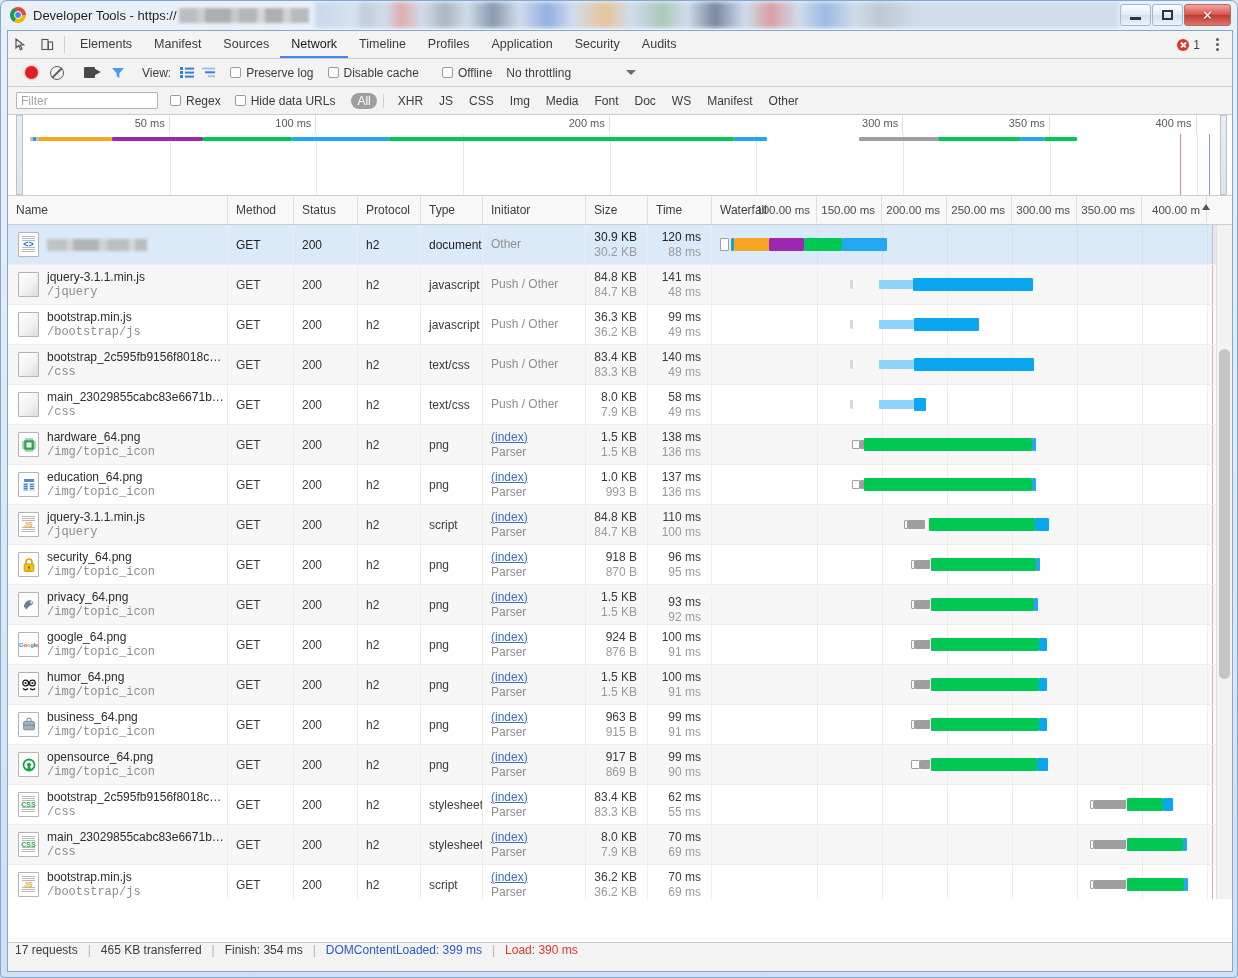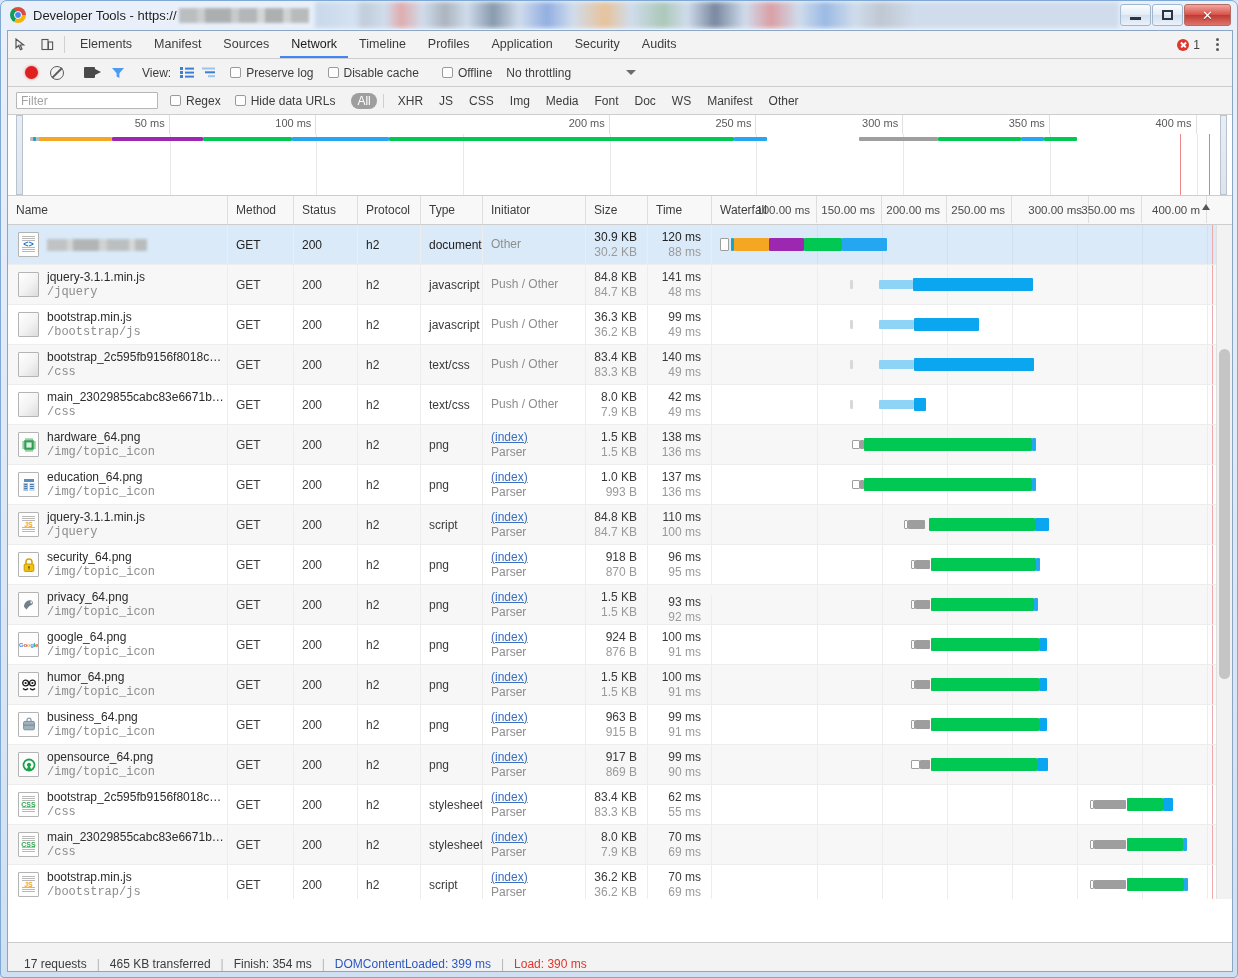--- a/index.html
+++ b/index.html
@@ -252,22 +252,22 @@
   .marker-line{position:absolute;top:0;bottom:0;width:1px;}
 
   
   #vscroll{
     position:absolute;right:0;top:0;bottom:0;width:15px;background:#f2f2f2;border-left:1px solid #e0e0e0;
   }
   #vscroll .thumb{position:absolute;left:2px;width:11px;background:#c5c5c5;border-radius:6px;}
 
   
   #statusbar{
-    height:28px;flex:0 0 auto;display:flex;align-items:flex-end;
-    background:#f3f3f3;border-top:1px solid #cdcdcd;padding-left:16px;
+    height:28px;flex:0 0 auto;display:flex;align-items:flex-start;
+    background:#f3f3f3;border-top:1px solid #cdcdcd;padding-left:7px;
     font-size:12px;color:#3c3c3c;gap:0;margin-top:43px;
   }
   #statusbar .sb-sep{color:#b5b5b5;margin:0 10px;}
   #statusbar .dcl{color:#2b57c4;}
   #statusbar .load{color:#e0352b;}
 </style>
 </head>
 <body>
 
 <div id="window">
@@ -426,23 +426,20 @@
       <div id="ov-ruler">
           <div class="ov-tick" style="left: 0px; width: 161.691px;">
             <span>50 ms</span>
           </div>
           <div class="ov-tick" style="left: 0px; width: 308.382px;">
             <span>100 ms</span>
           </div>
           <div class="ov-tick" style="left: 0px; width: 601.765px;">
             <span>200 ms</span>
           </div>
-          <div class="ov-tick" style="left: 0px; width: 748.456px;">
-            <span>250 ms</span>
-          </div>
           <div class="ov-tick" style="left: 0px; width: 895.147px;">
             <span>300 ms</span>
           </div>
           <div class="ov-tick" style="left: 0px; width: 1041.84px;">
             <span>350 ms</span>
           </div>
           <div class="ov-tick" style="left: 0px; width: 1188.53px;">
             <span>400 ms</span>
           </div>
         </div>
@@ -481,21 +478,21 @@
       <div class="th" style="width:103px">Initiator</div>
       <div class="th" style="width:62px">Size</div>
       <div class="th" style="width:64px">Time</div>
       <div class="th" style="flex:1 1 auto;position:relative;padding-left:8px;border-right:none">
         <span>Waterfall</span>
         <span id="wf-ticks">
             <div class="wf-tick" style="left: 0px; width: 105px;">100.00 ms</div>
             <div class="wf-tick" style="left: 0px; width: 170px;">150.00 ms</div>
             <div class="wf-tick" style="left: 0px; width: 235px;">200.00 ms</div>
             <div class="wf-tick" style="left: 0px; width: 300px;">250.00 ms</div>
-            <div class="wf-tick" style="left: 12px; width: 365px;">300.00 ms</div>
+            <div class="wf-tick" style="left: 0px; width: 365px;">300.00 ms</div>
             <div class="wf-tick" style="left: 0px; width: 430px;">350.00 ms</div>
             <div class="wf-tick" style="left: 0px; width: 495px;">400.00 m</div>
             <span style="position: absolute; left: 490px; top: 8px; width: 0px; height: 0px; border-left: 4px solid transparent; border-right: 4px solid transparent; border-bottom: 6px solid rgb(85, 85, 85);"></span>
           </span>
       </div>
     </div>
 
     <div id="rows">
       <div id="rowlist">
           <div class="row selected">
@@ -663,21 +660,21 @@
             <div class="cell" style="width: 63px;">h2</div>
             <div class="cell" style="width: 62px;">text/css</div>
             <div class="cell init" style="width: 103px;">
               <div class="plain">Push / Other</div>
             </div>
             <div class="cell stacked" style="width: 62px;">
               <div>8.0 KB</div>
               <div class="sub">7.9 KB</div>
             </div>
             <div class="cell stacked" style="width: 64px;">
-              <div>42 ms</div>
+              <div>58 ms</div>
               <div class="sub">49 ms</div>
             </div>
             <div class="wf-cell">
               <div class="wf-grid" style="left: 105px;"></div>
               <div class="wf-grid" style="left: 170px;"></div>
               <div class="wf-grid" style="left: 235px;"></div>
               <div class="wf-grid" style="left: 300px;"></div>
               <div class="wf-grid" style="left: 365px;"></div>
               <div class="wf-grid" style="left: 430px;"></div>
               <div class="wf-grid" style="left: 495px;"></div>

